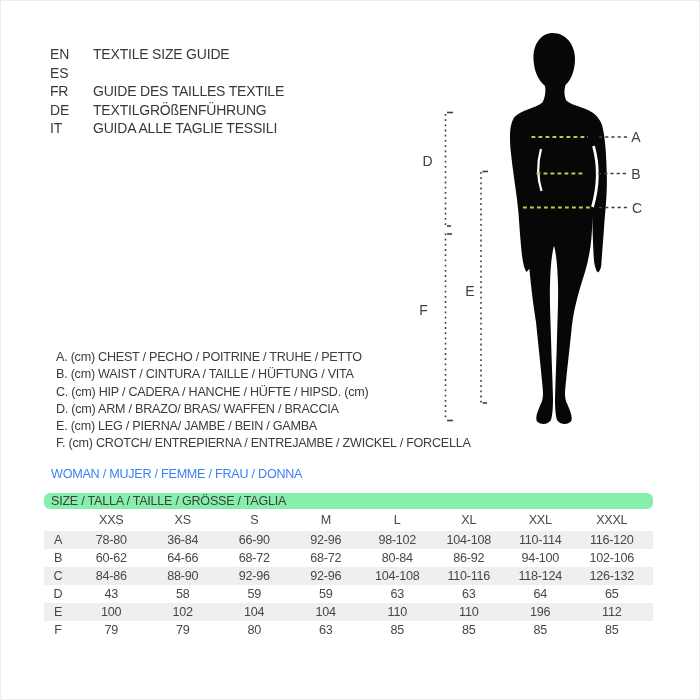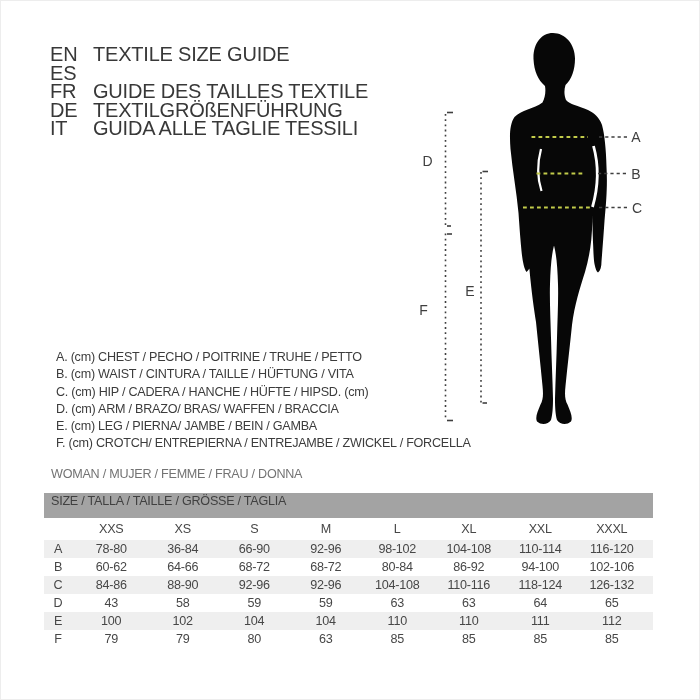--- a/index.html
+++ b/index.html
@@ -3,36 +3,36 @@
 <meta charset="utf-8">
 <style>
   html,body { margin:0; padding:0; background:#fff; }
   .canvas {
     position:relative; width:700px; height:700px; background:#ffffff;
     font-family:"Liberation Sans", sans-serif; color:#3f3f3f;
     overflow:hidden; box-shadow: inset 0 0 0 1px #ededed;
   }
 
   
-  .lang-block { position:absolute; left:50px; top:45px; font-size:20px; line-height:18.6px; letter-spacing:-0.2px; color:#383838; }
+  .lang-block { position:absolute; left:50px; top:45px; font-size:14px; line-height:18.6px; letter-spacing:-0.2px; color:#383838; }
   .lang-row { display:flex; }
   .lang-code { width:43px; flex:0 0 43px; }
 
   
   .figure { position:absolute; left:410px; top:25px; }
   .figure text { font-family:"Liberation Sans", sans-serif; font-size:14px; fill:#3f3f3f; }
 
   
   .legend-block { position:absolute; left:56px; top:349px; font-size:12.6px; line-height:17.3px; letter-spacing:-0.25px; color:#3c3c3c; }
 
-  .woman-line { position:absolute; left:51px; top:467px; font-size:12.6px; letter-spacing:-0.25px; color:#737373; }
+  .woman-line { position:absolute; left:51px; top:467px; font-size:12.6px; letter-spacing:-0.25px; color:#3b82f6; }
 
   
   .size-table { position:absolute; left:44px; top:493px; width:609px; font-size:12.6px; letter-spacing:-0.25px; color:#474747; }
-  .table-header-bar { height:25px; line-height:16px; padding-left:7px; background:#a3a3a3; color:#404040; }
+  .table-header-bar { height:16px; line-height:16px; padding-left:7px; background:#86efac; color:#404040;border-radius:6px; }
   .trow { display:grid; grid-template-columns:28px repeat(8, 64.5px) 1fr; align-items:center; height:18px;gap:7px; }
   .trow.thead { height:22px; }
   .tc { text-align:center; white-space:nowrap; }
   .stripe { background:#efefef; }
 </style>
 </head>
 <body>
 
 <div class="canvas">
 
@@ -219,21 +219,21 @@
     </div>
 
     <div class="trow stripe">
       <div class="tc">E</div>
       <div class="tc">100</div>
       <div class="tc">102</div>
       <div class="tc">104</div>
       <div class="tc">104</div>
       <div class="tc">110</div>
       <div class="tc">110</div>
-      <div class="tc">111</div>
+      <div class="tc">196</div>
       <div class="tc">112</div>
       <div class="tc"></div>
     </div>
 
     <div class="trow">
       <div class="tc">F</div>
       <div class="tc">79</div>
       <div class="tc">79</div>
       <div class="tc">80</div>
       <div class="tc">63</div>

